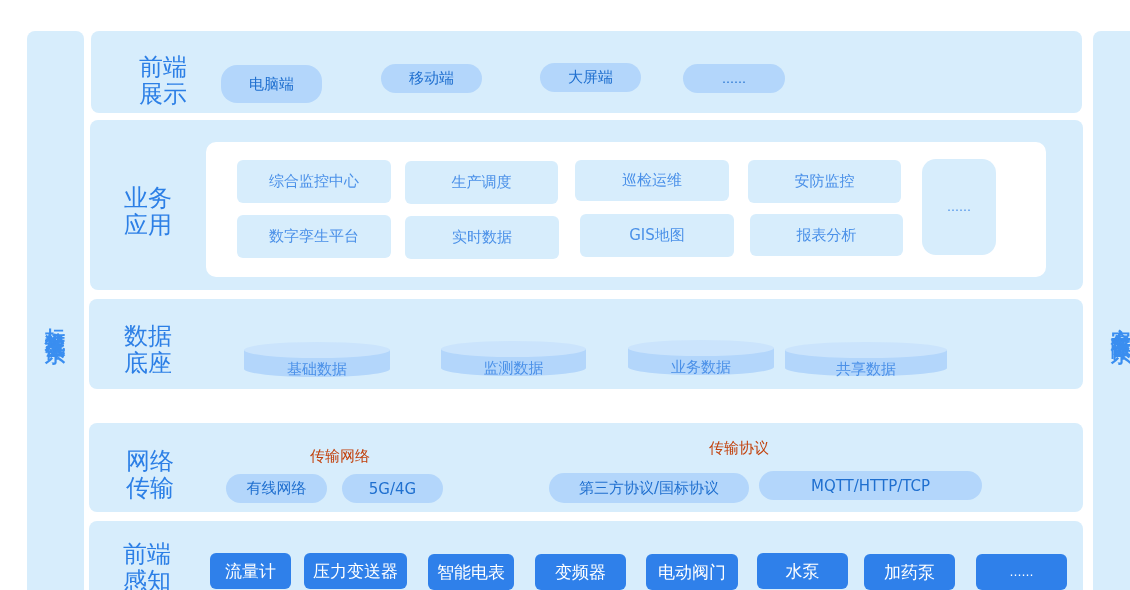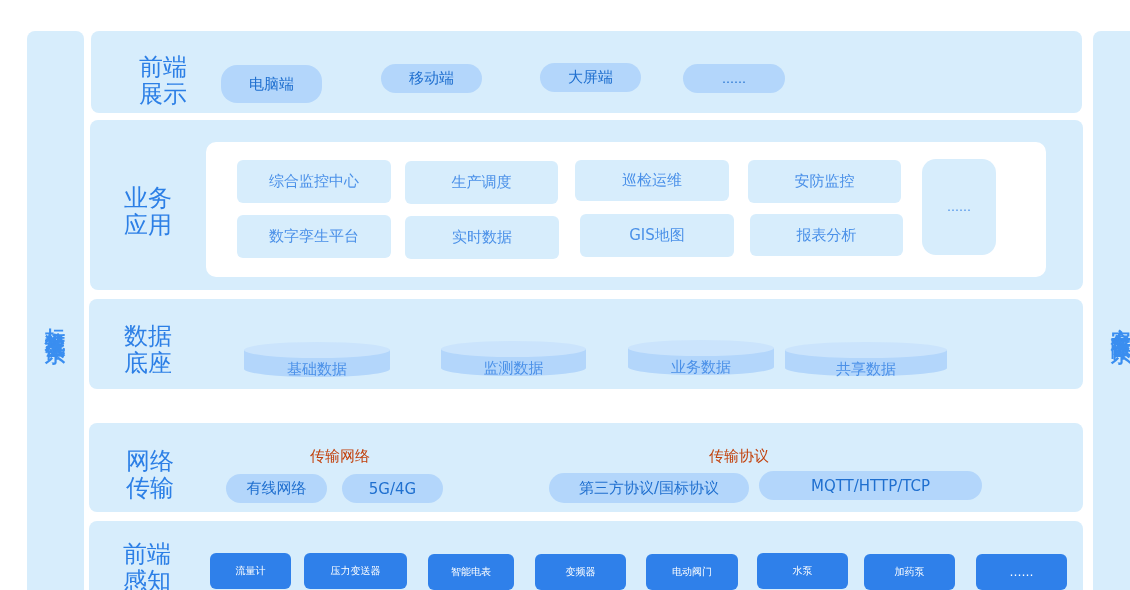--- a/index.html
+++ b/index.html
@@ -10,21 +10,21 @@
   .side-label { writing-mode: vertical-rl; text-orientation: upright; font-weight: bold; font-size: 20px; color: #3a8ef0; letter-spacing: 3px; line-height: 1; }
   .layer-title { position: absolute; font-size: 24px; color: #2c7fe6; line-height: 27px; width: 52px; text-align: center; }
   .pill { position: absolute; background: #b3d6fb; border-radius: 16px; display: flex; align-items: center; justify-content: center; color: #1f6fcf; font-size: 15px; white-space: nowrap; }
   .card { position: absolute; background: #d7edfc; border-radius: 6px; display: flex; align-items: center; justify-content: center; color: #4a90e8; font-size: 15px; white-space: nowrap; }
   .white-box { position: absolute; background: #ffffff; border-radius: 10px; }
   .db { position: absolute; }
   .db .body { position: absolute; left: 0; right: 0; top: 8px; bottom: 0; background: #b3d6fb; border-radius: 0 0 50% 50% / 0 0 8px 8px; }
   .db .top { position: absolute; left: 0; right: 0; top: 0; height: 16px; background: #cbe4fc; border-radius: 50%; }
   .db .label { position: absolute; left: 0; right: 0; top: 18px; text-align: center; font-size: 15px; color: #4a90e8; }
   .sub-title { position: absolute; font-size: 15px; color: #c2410c; white-space: nowrap; }
-  .btn { position: absolute; background: #2f80ea; border-radius: 6px; display: flex; align-items: center; justify-content: center; color: #ffffff; font-size: 10px; white-space: nowrap; }
+  .btn { position: absolute; background: #2f80ea; border-radius: 6px; display: flex; align-items: center; justify-content: center; color: #ffffff; font-size: 17px; white-space: nowrap; }
 </style>
 </head>
 <body>
 
 <div class="side" style="left:3px; top:7px; width:57px; height:579px;">
   <span class="side-label">标准规范体系</span>
 </div>
 
 <div class="side" style="left:1069px; top:7px; width:57px; height:579px;">
   <span class="side-label">安全保障体系</span>
@@ -74,21 +74,21 @@
     <div class="top"></div>
     <div class="label">共享数据</div>
   </div>
 </div>
 
 <div class="panel" style="left:65px; top:399px; width:994px; height:89px;">
   <div class="layer-title" style="left:27px; top:17px;">网络传输</div>
   <div class="sub-title" style="left:213px; top:16px;">传输网络</div>
   <div class="pill" style="left:129px; top:43px; width:101px; height:29px; border-radius:15px;">有线网络</div>
   <div class="pill" style="left:245px; top:43px; width:101px; height:29px; border-radius:15px;">5G/4G</div>
-  <div class="sub-title" style="left:612px; top:16px;">传输协议</div>
+  <div class="sub-title" style="left:612px; top:8px;">传输协议</div>
   <div class="pill" style="left:452px; top:42px; width:200px; height:30px; border-radius:15px;">第三方协议/国标协议</div>
   <div class="pill" style="left:662px; top:40px; width:223px; height:29px; border-radius:15px;">MQTT/HTTP/TCP</div>
 </div>
 
 <div class="panel" style="left:65px; top:497px; width:994px; height:89px;">
   <div class="layer-title" style="left:24px; top:12px;">前端感知</div>
   <div class="btn" style="left:113px; top:24px; width:81px; height:36px;">流量计</div>
   <div class="btn" style="left:207px; top:24px; width:103px; height:36px;">压力变送器</div>
   <div class="btn" style="left:331px; top:25px; width:86px; height:36px;">智能电表</div>
   <div class="btn" style="left:438px; top:25px; width:91px; height:36px;">变频器</div>

